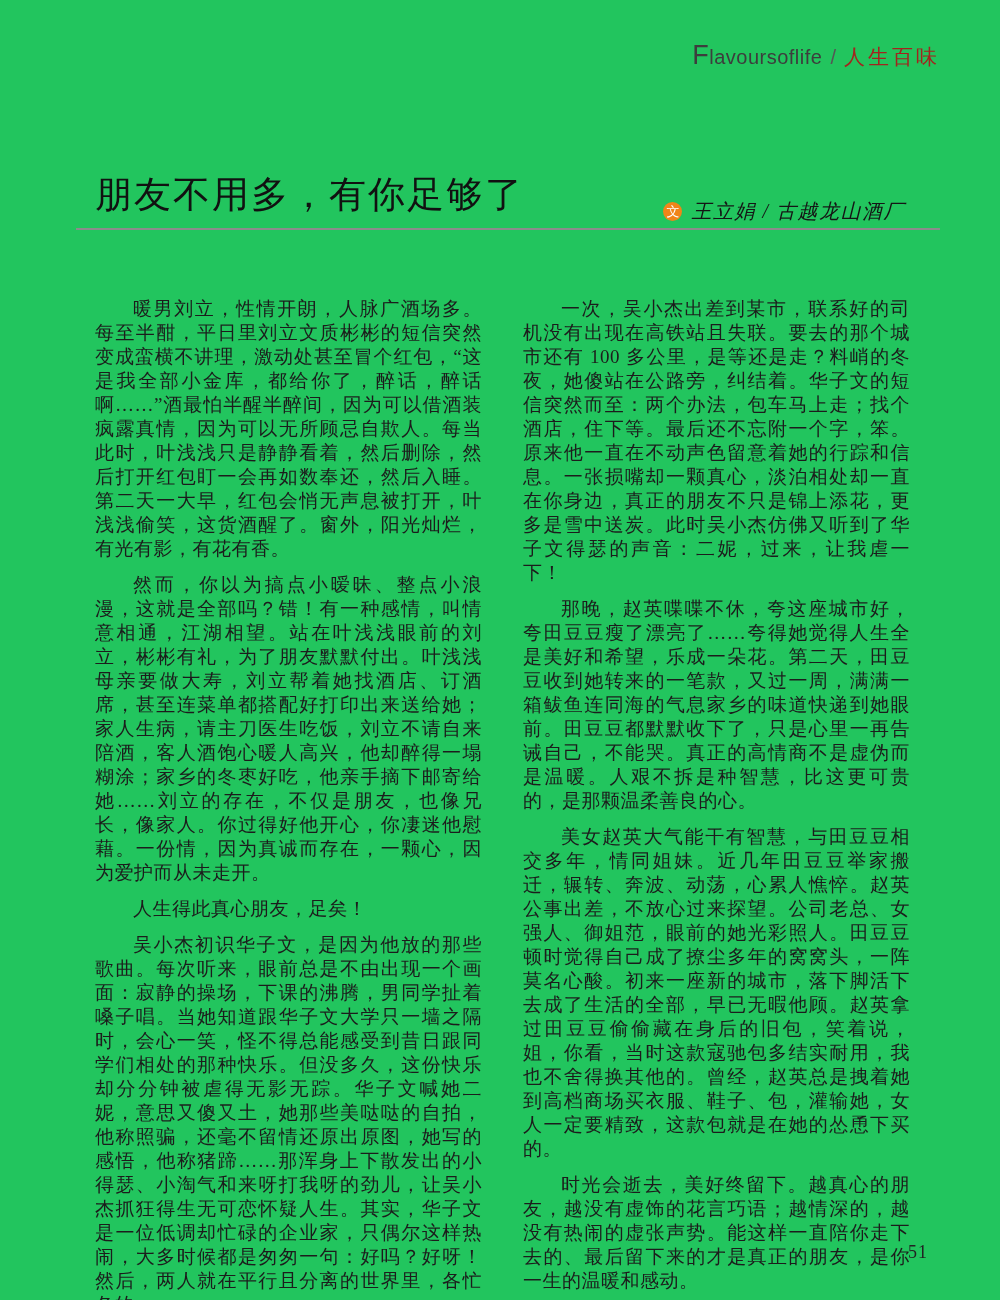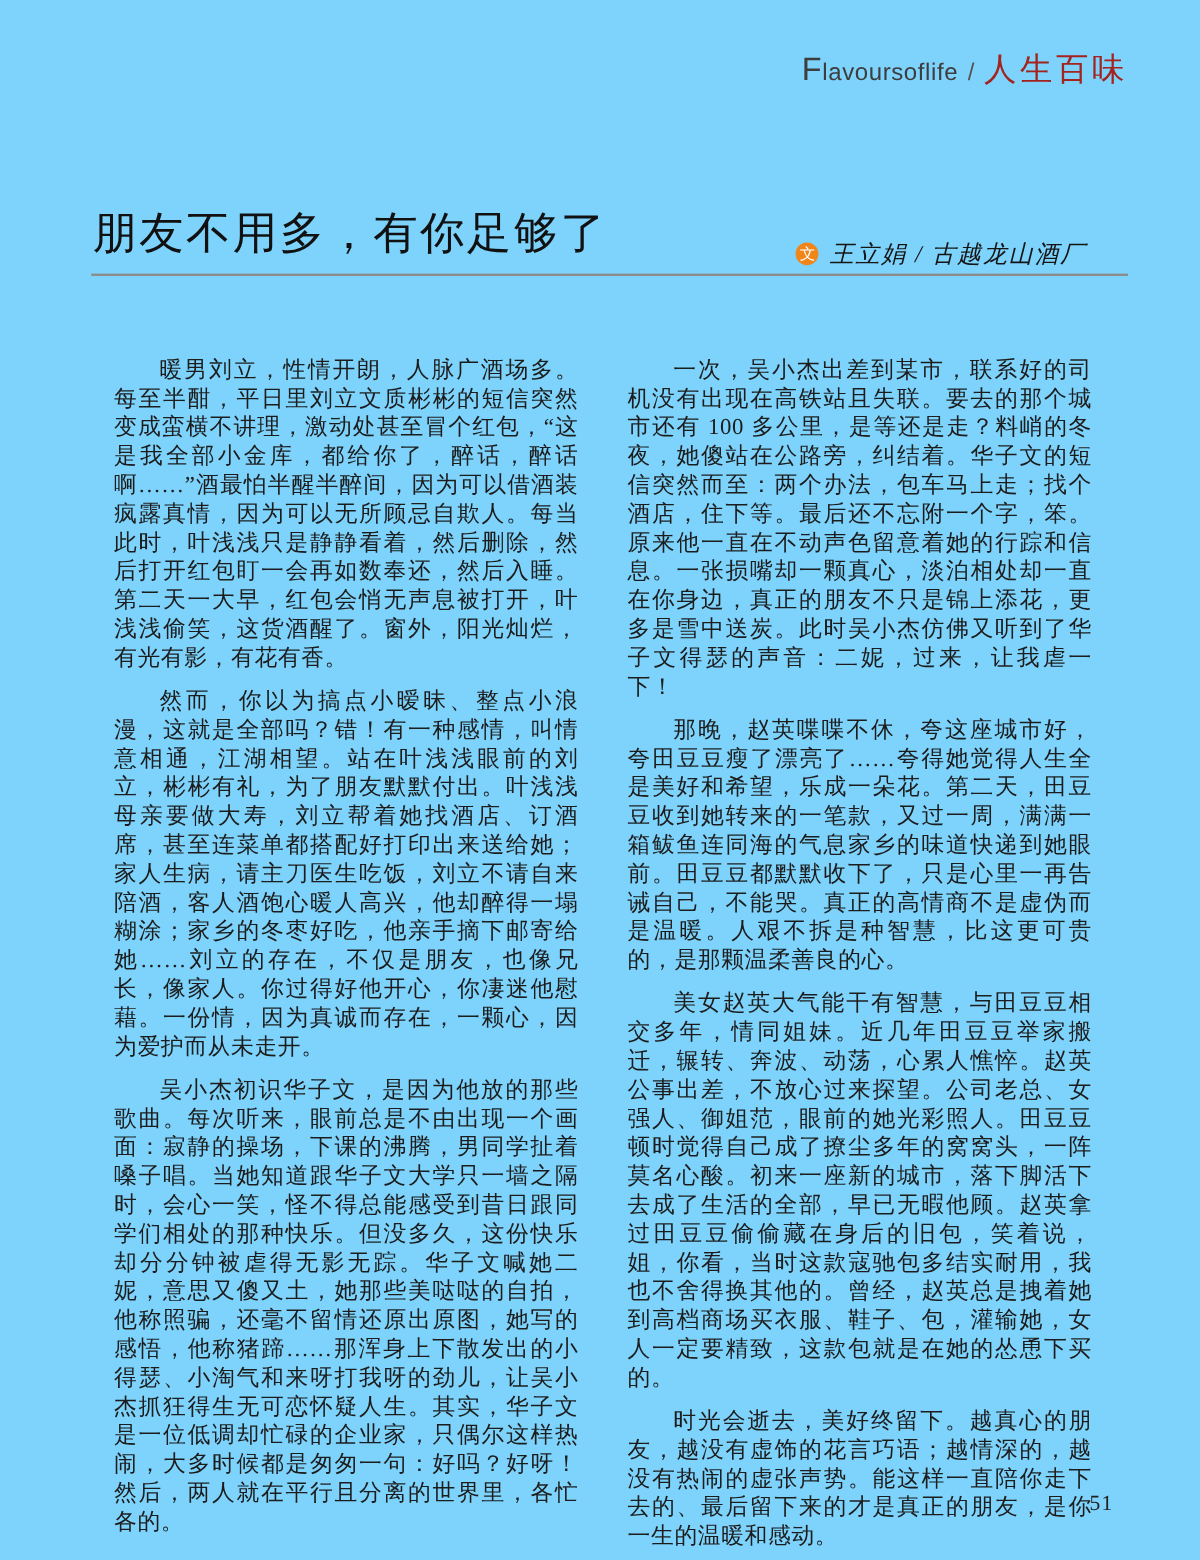--- a/index.html
+++ b/index.html
@@ -1,42 +1,42 @@
 <!DOCTYPE html>
 <html style="--accent-red: #a3241e; --accent-orange: #f08519;"><head>
 <meta charset="utf-8">
 <style>
   html,body{margin:0;padding:0;background:#e8e8e8;}
   .page{
     position:relative;
     width:1000px;height:1300px;
     margin:0 auto;
-    background:#7dd3fc;
+    background:#22c55e;
     font-family:"Liberation Serif","DejaVu Serif",serif;
     color:#1c1c1c;
     overflow:hidden;
   }
   
   .header{
     position:absolute;top:40px;right:60px;
     display:flex;align-items:baseline;gap:8px;
     font-family:"Liberation Sans","DejaVu Sans",sans-serif;
     color:#3d3d3d;
     white-space:nowrap;
   }
   .mag-en{font-size:20px;letter-spacing:.5px;}
   .mag-en .cap{font-size:27px;}
   .header .sep{font-size:20px;color:#555;}
   .mag-cn{
-    font-size:27px;letter-spacing:3px;
+    font-size:21px;letter-spacing:3px;
     color:var(--accent-red,#a3241e);
   }
   
   .title{
-    position:absolute;left:77px;top:170px;margin:0;
+    position:absolute;left:95px;top:170px;margin:0;
     font-family:Liberation Sans, sans-serif;
     font-weight:500;
     font-size:37px;letter-spacing:2px;color:#111;
     white-space:nowrap;
   }
   .byline{
     position:absolute;top:198px;right:95px;
     display:flex;align-items:center;gap:9px;
     white-space:nowrap;
   }
@@ -91,20 +91,21 @@
     <span class="byline-icon">文</span>
     <span class="byline-text">王立娟 / 古越龙山酒厂</span>
   </div>
 
   <div class="rule"></div>
 
   <div class="columns">
     <div class="col">
         <p>暖男刘立，性情开朗，人脉广酒场多。每至半酣，平日里刘立文质彬彬的短信突然变成蛮横不讲理，激动处甚至冒个红包，“这是我全部小金库，都给你了，醉话，醉话啊……”酒最怕半醒半醉间，因为可以借酒装疯露真情，因为可以无所顾忌自欺人。每当此时，叶浅浅只是静静看着，然后删除，然后打开红包盯一会再如数奉还，然后入睡。第二天一大早，红包会悄无声息被打开，叶浅浅偷笑，这货酒醒了。窗外，阳光灿烂，有光有影，有花有香。</p>
         <p>然而，你以为搞点小暧昧、整点小浪漫，这就是全部吗？错！有一种感情，叫情意相通，江湖相望。站在叶浅浅眼前的刘立，彬彬有礼，为了朋友默默付出。叶浅浅母亲要做大寿，刘立帮着她找酒店、订酒席，甚至连菜单都搭配好打印出来送给她；家人生病，请主刀医生吃饭，刘立不请自来陪酒，客人酒饱心暖人高兴，他却醉得一塌糊涂；家乡的冬枣好吃，他亲手摘下邮寄给她……刘立的存在，不仅是朋友，也像兄长，像家人。你过得好他开心，你凄迷他慰藉。一份情，因为真诚而存在，一颗心，因为爱护而从未走开。</p>
+        <p>人生得此真心朋友，足矣！</p>
         <p>吴小杰初识华子文，是因为他放的那些歌曲。每次听来，眼前总是不由出现一个画面：寂静的操场，下课的沸腾，男同学扯着嗓子唱。当她知道跟华子文大学只一墙之隔时，会心一笑，怪不得总能感受到昔日跟同学们相处的那种快乐。但没多久，这份快乐却分分钟被虐得无影无踪。华子文喊她二妮，意思又傻又土，她那些美哒哒的自拍，他称照骗，还毫不留情还原出原图，她写的感悟，他称猪蹄……那浑身上下散发出的小得瑟、小淘气和来呀打我呀的劲儿，让吴小杰抓狂得生无可恋怀疑人生。其实，华子文是一位低调却忙碌的企业家，只偶尔这样热闹，大多时候都是匆匆一句：好吗？好呀！然后，两人就在平行且分离的世界里，各忙各的。</p>
       </div>
     <div class="col">
         <p>一次，吴小杰出差到某市，联系好的司机没有出现在高铁站且失联。要去的那个城市还有 100 多公里，是等还是走？料峭的冬夜，她傻站在公路旁，纠结着。华子文的短信突然而至：两个办法，包车马上走；找个酒店，住下等。最后还不忘附一个字，笨。原来他一直在不动声色留意着她的行踪和信息。一张损嘴却一颗真心，淡泊相处却一直在你身边，真正的朋友不只是锦上添花，更多是雪中送炭。此时吴小杰仿佛又听到了华子文得瑟的声音：二妮，过来，让我虐一下！</p>
         <p>那晚，赵英喋喋不休，夸这座城市好，夸田豆豆瘦了漂亮了……夸得她觉得人生全是美好和希望，乐成一朵花。第二天，田豆豆收到她转来的一笔款，又过一周，满满一箱鲅鱼连同海的气息家乡的味道快递到她眼前。田豆豆都默默收下了，只是心里一再告诫自己，不能哭。真正的高情商不是虚伪而是温暖。人艰不拆是种智慧，比这更可贵的，是那颗温柔善良的心。</p>
         <p>美女赵英大气能干有智慧，与田豆豆相交多年，情同姐妹。近几年田豆豆举家搬迁，辗转、奔波、动荡，心累人憔悴。赵英公事出差，不放心过来探望。公司老总、女强人、御姐范，眼前的她光彩照人。田豆豆顿时觉得自己成了撩尘多年的窝窝头，一阵莫名心酸。初来一座新的城市，落下脚活下去成了生活的全部，早已无暇他顾。赵英拿过田豆豆偷偷藏在身后的旧包，笑着说，姐，你看，当时这款寇驰包多结实耐用，我也不舍得换其他的。曾经，赵英总是拽着她到高档商场买衣服、鞋子、包，灌输她，女人一定要精致，这款包就是在她的怂恿下买的。</p>
         <p>时光会逝去，美好终留下。越真心的朋友，越没有虚饰的花言巧语；越情深的，越没有热闹的虚张声势。能这样一直陪你走下去的、最后留下来的才是真正的朋友，是你一生的温暖和感动。</p>
         <p>家人生病，有你，足够了！</p>
       </div>
   </div>

